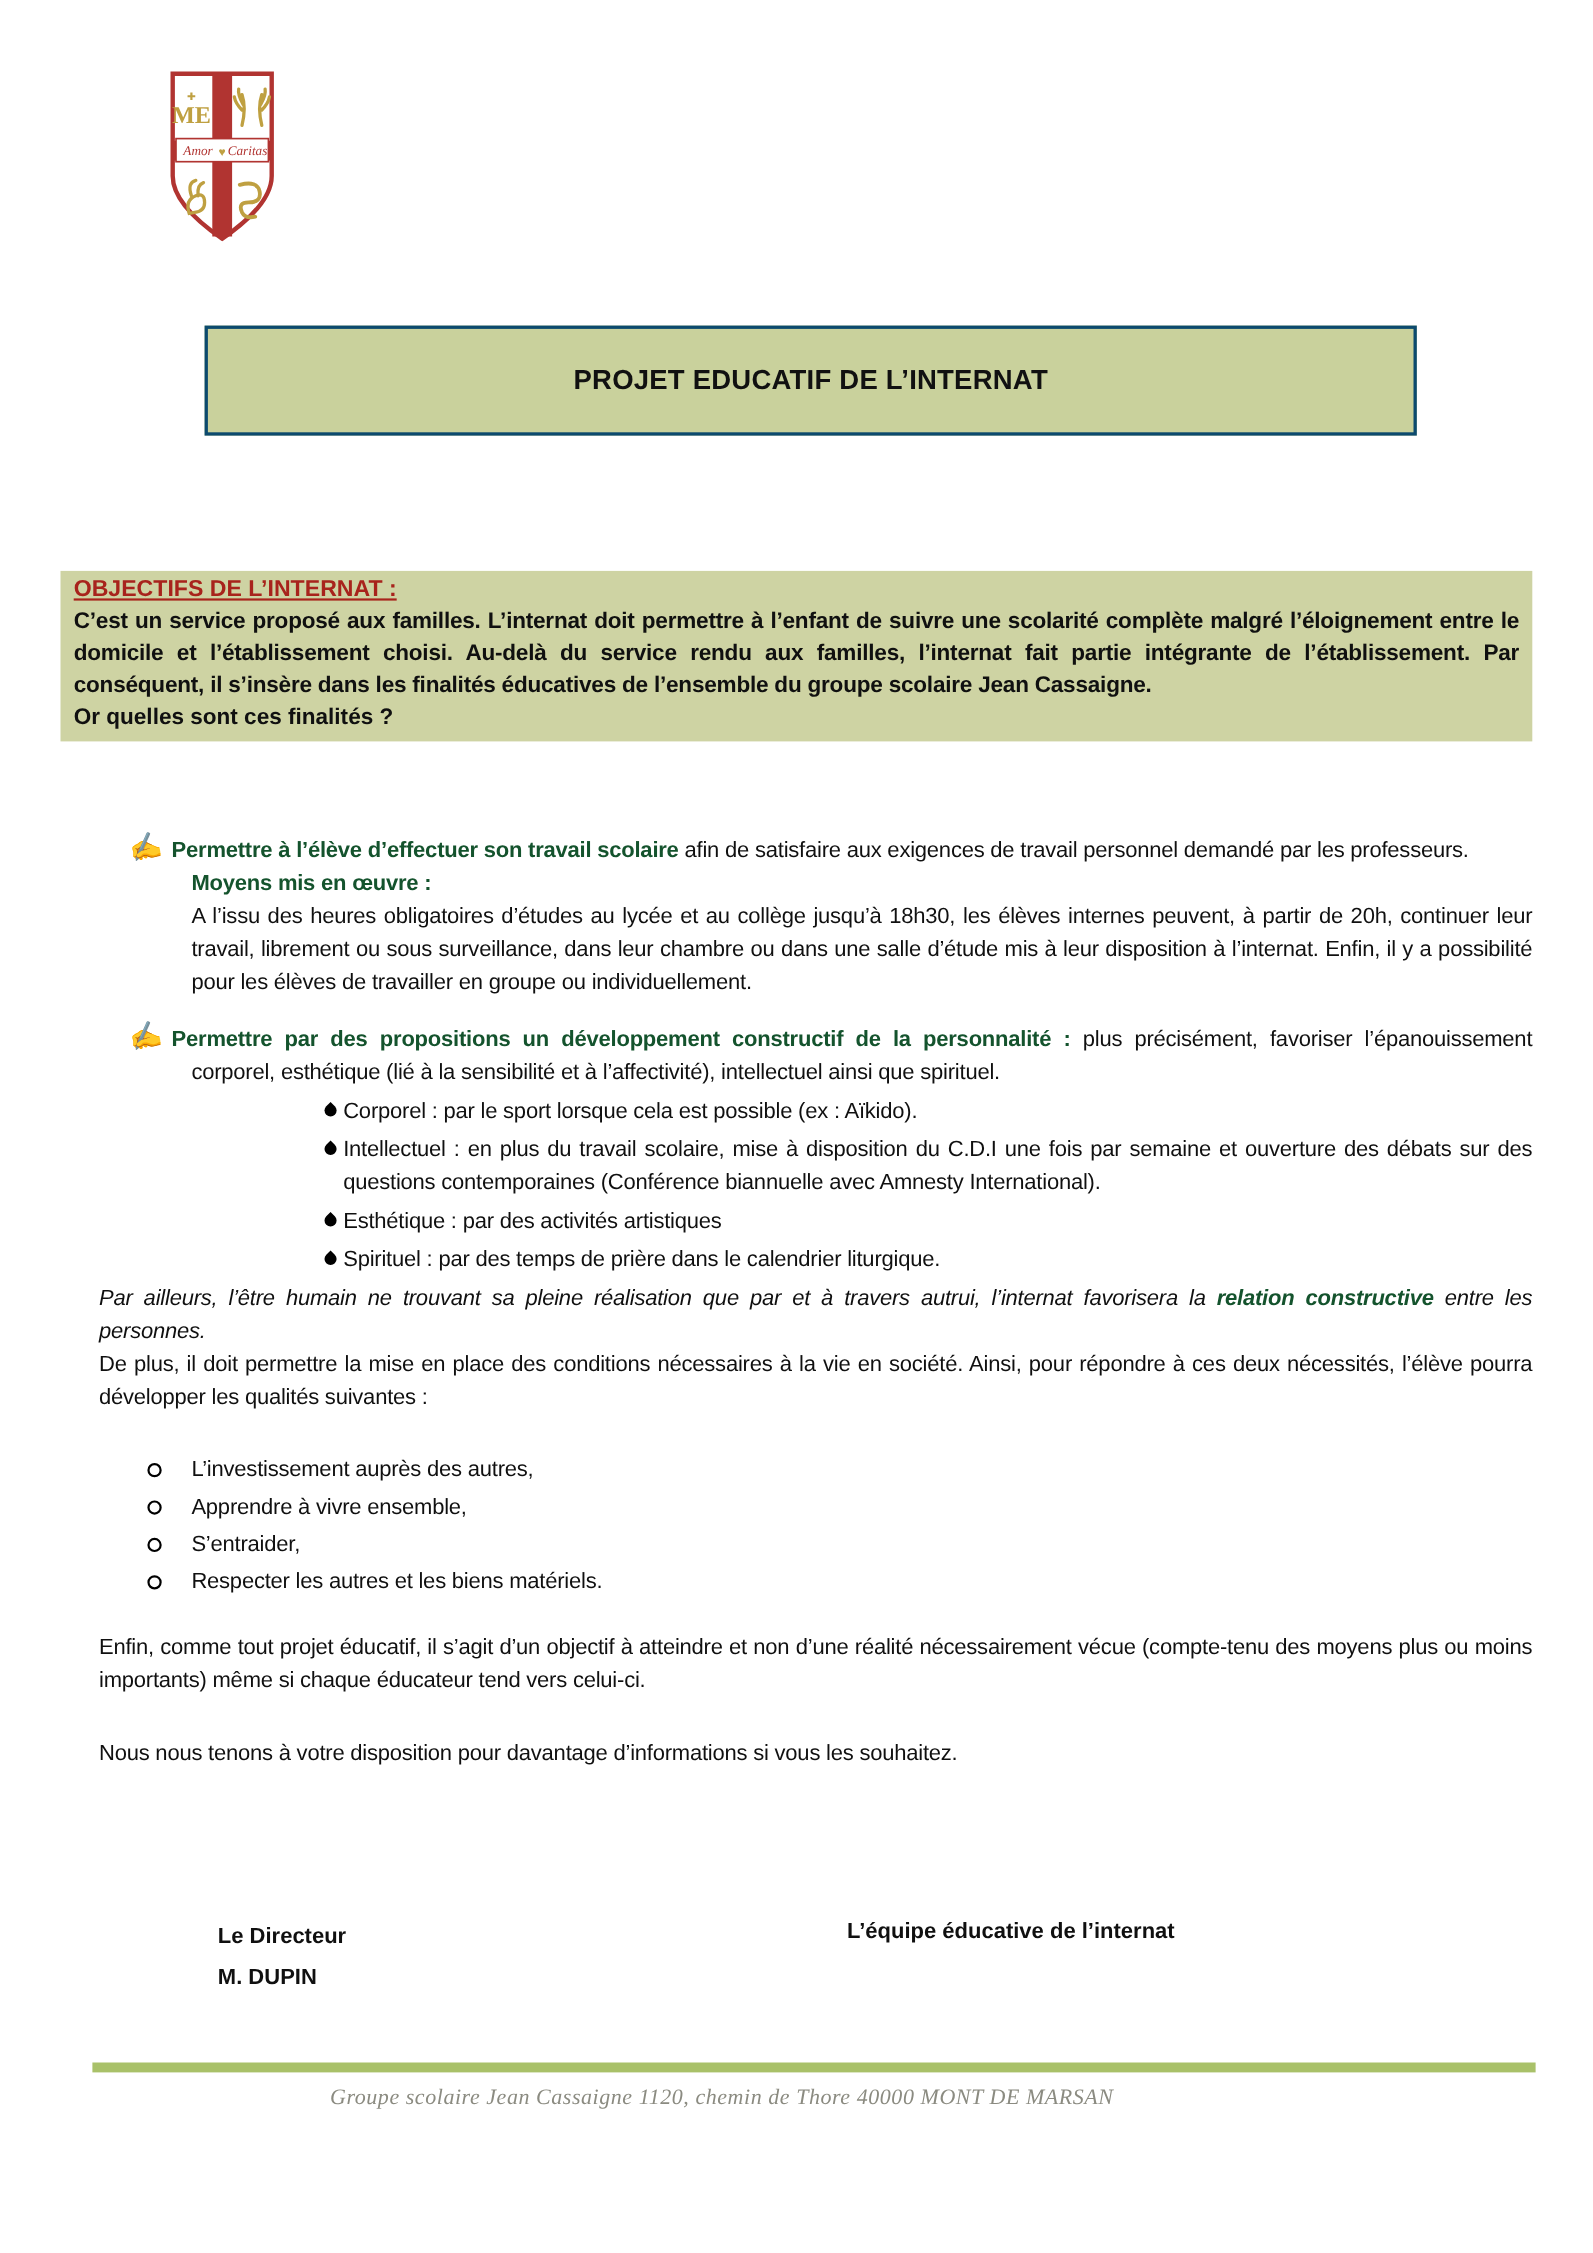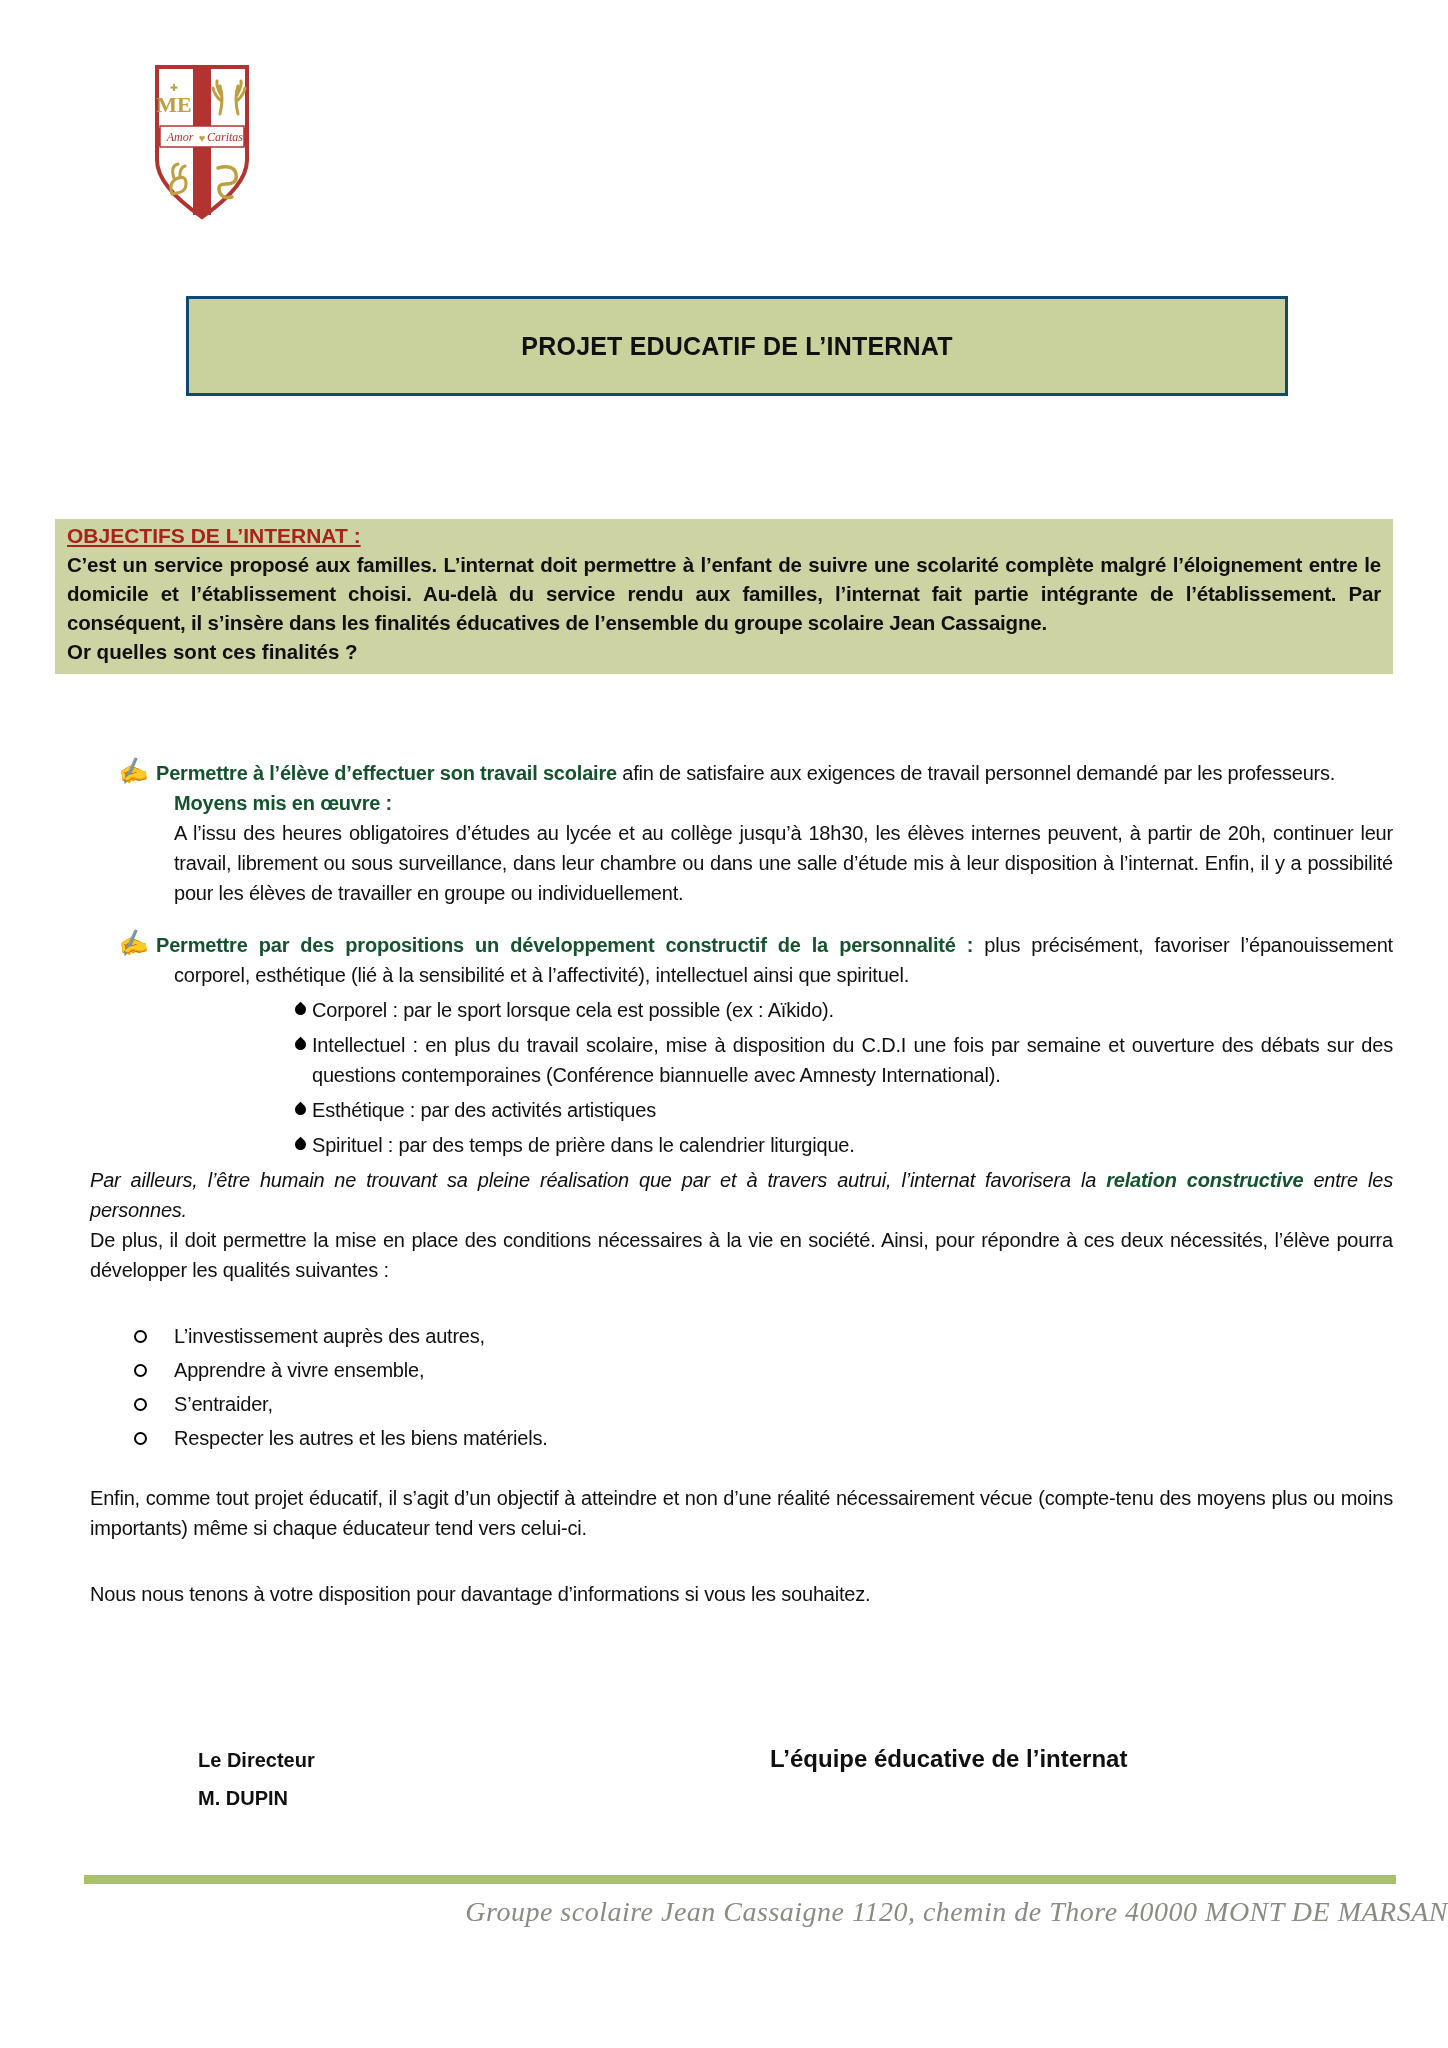--- a/index.html
+++ b/index.html
@@ -85,34 +85,34 @@
   }
   .enfin-par { margin-top: 30px; }
   .dispo-par { margin-top: 36px; }
 
   
   .signatures { position: absolute; left: 90px; top: 1745px; width: 1303px; }
   .sig-left { margin-left: 108px; font-weight: bold; font-size: 20px; line-height: 30px; }
   .sig-left .sig-name { margin-top: 8px; }
   .sig-right {
     position: absolute; left: 680px; top: 0;
-    font-weight: bold; font-size: 24px;
+    font-weight: bold; font-size: 20px;
   }
 
   
   .footer-bar {
     position: absolute; left: 84px; top: 1875px;
     width: 1312px; height: 9px; background: #a9c169;
   }
   .footer-text {
     position: absolute; left: 0; top: 1896px; width: 1448px;
     box-sizing: border-box; padding-left: 300px;
-    text-align: right;
+    text-align: left;
     font-family: "Liberation Serif", serif; font-style: italic;
-    font-size: 28px; color: #8b8b81; letter-spacing: 0.5px;
+    font-size: 20px; color: #8b8b81; letter-spacing: 0.5px;
   }
 </style>
 </head>
 <body>
 
 <div class="page">
 
   <div class="logo">
     <svg viewBox="0 0 104 160" width="104" height="160">
 

